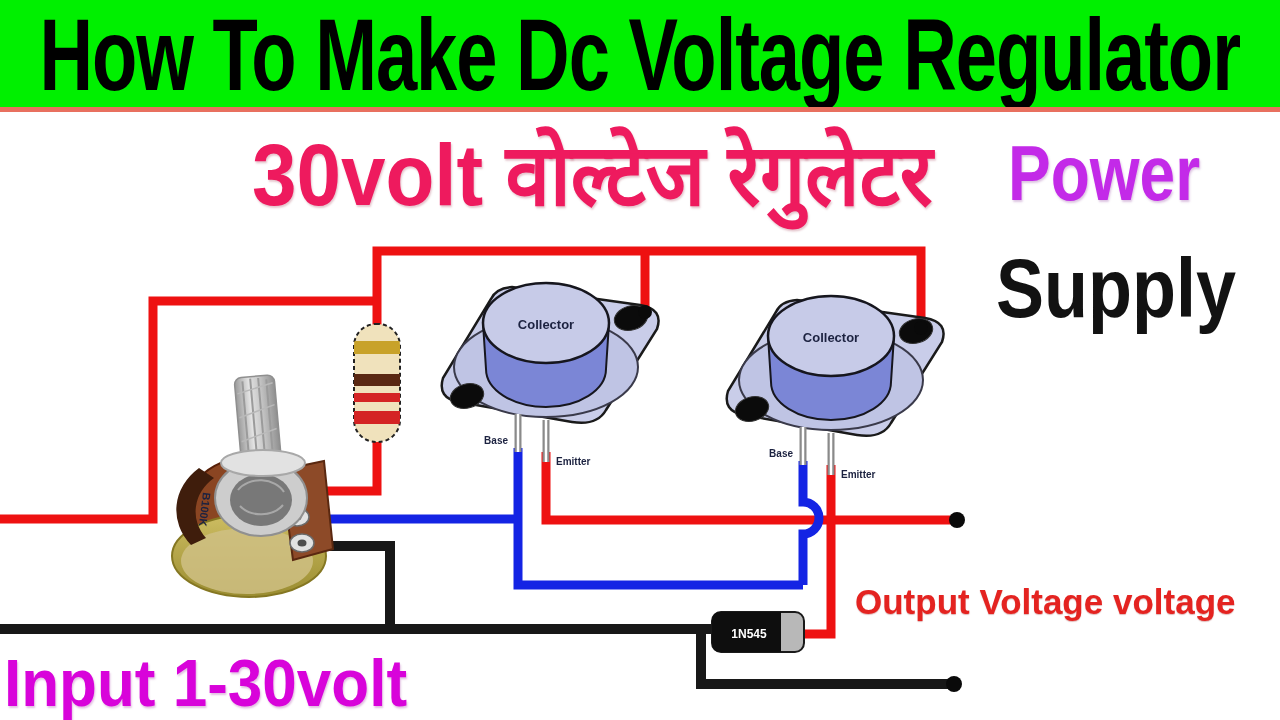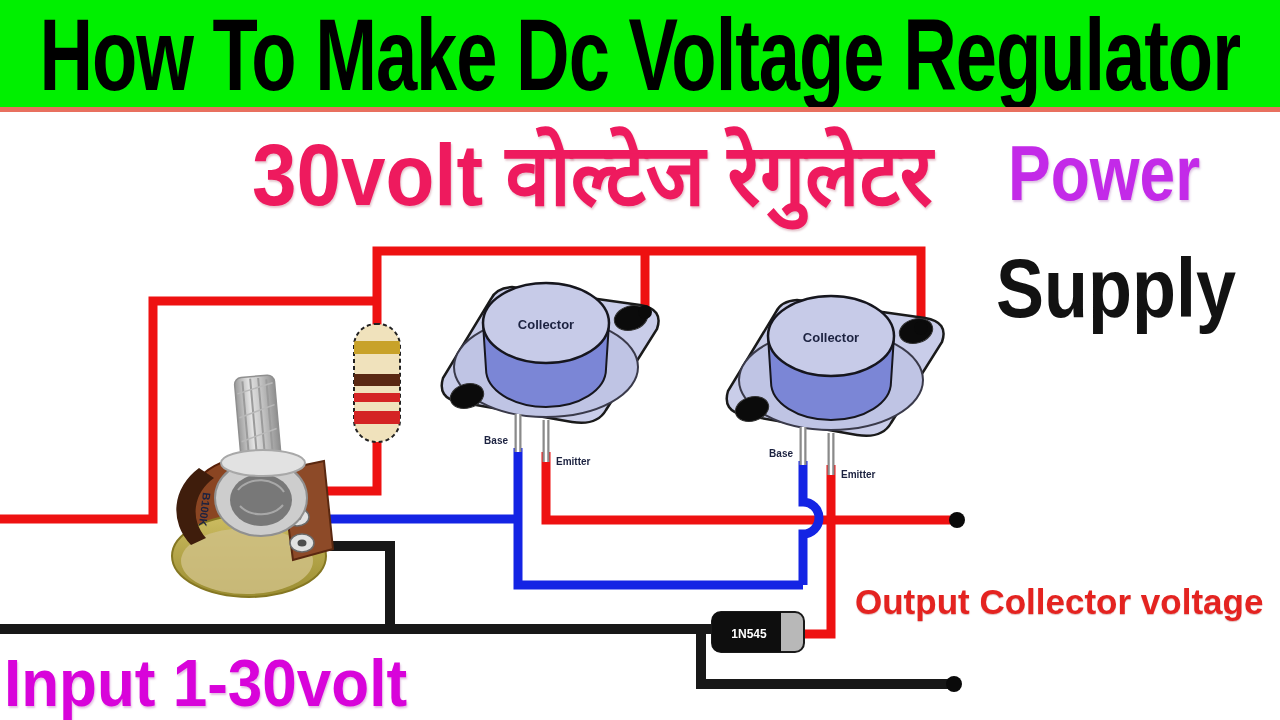--- a/index.html
+++ b/index.html
@@ -41,21 +41,21 @@
 
   <div class="banner">
     <h1>How To Make Dc Voltage Regulator</h1>
   </div>
   <div class="divider"></div>
 
   <div class="txt subtitle-pink">30volt वोल्टेज रेगुलेटर</div>
   <div class="txt power">Power</div>
   <div class="txt supply">Supply</div>
   <div class="txt input-label">Input 1-30volt</div>
-  <div class="txt output-label">Output Collector voltage</div>
+  <div class="txt output-label">Output Voltage voltage</div>
 
   <svg class="circuit" viewBox="0 0 1280 720">
     <defs>
       <clipPath id="resClip">
           <rect x="354" y="324" width="46" height="118" rx="22"></rect>
         </clipPath>
       <linearGradient id="gradShaft" x1="0" y1="0" x2="1" y2="0">
         <stop offset="0" stop-color="#9a9a9a"></stop>
           <stop offset="0.35" stop-color="#e3e3e3"></stop>
         <stop offset="0.65" stop-color="#c2c2c2"></stop>

